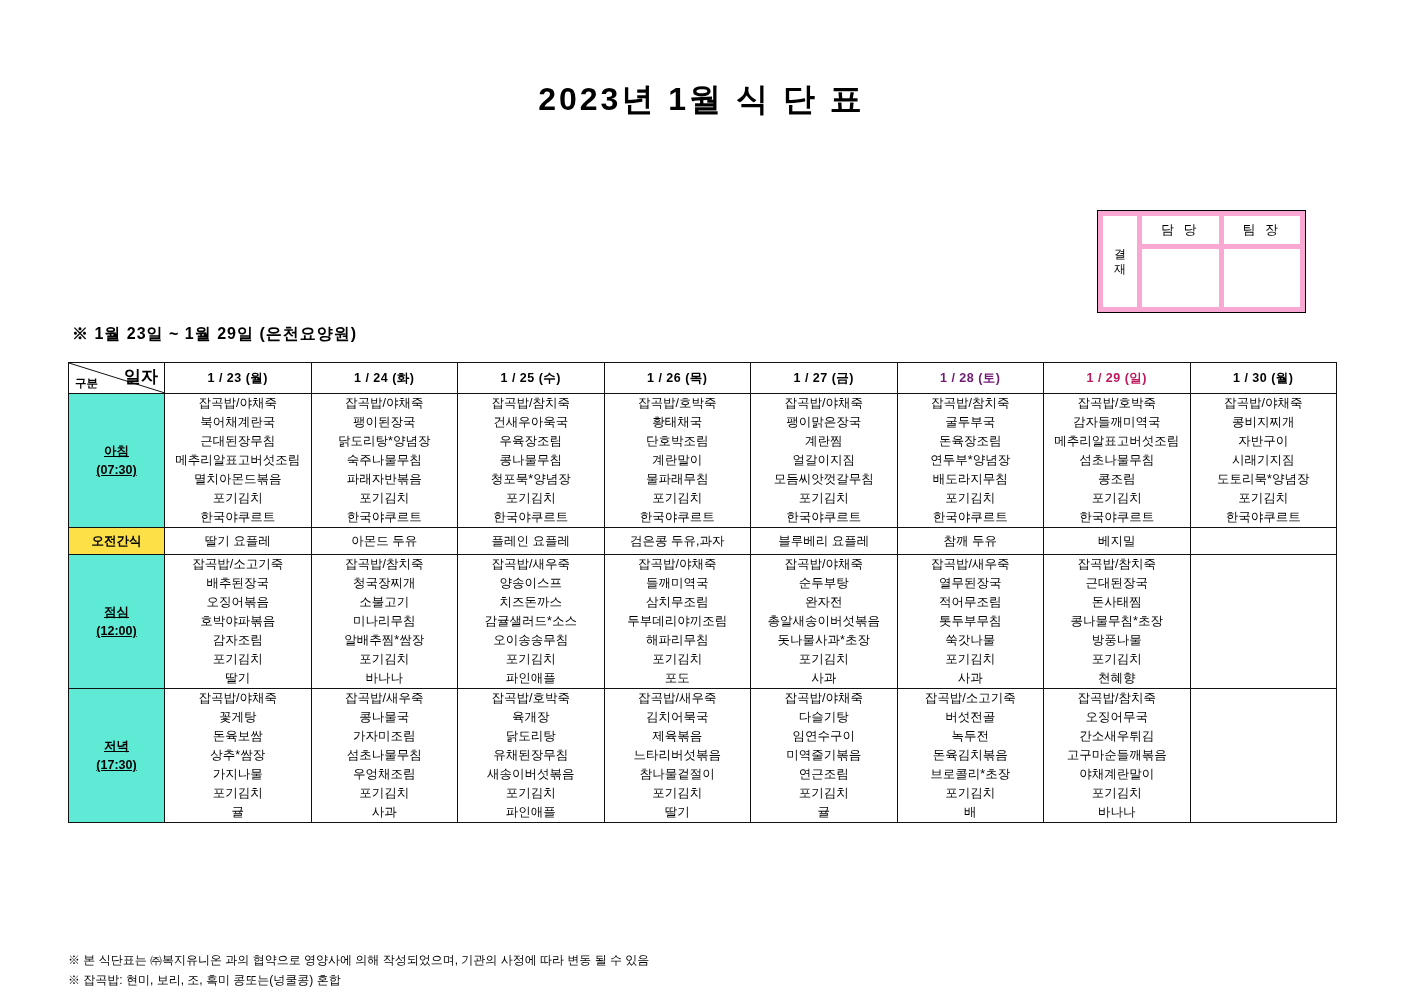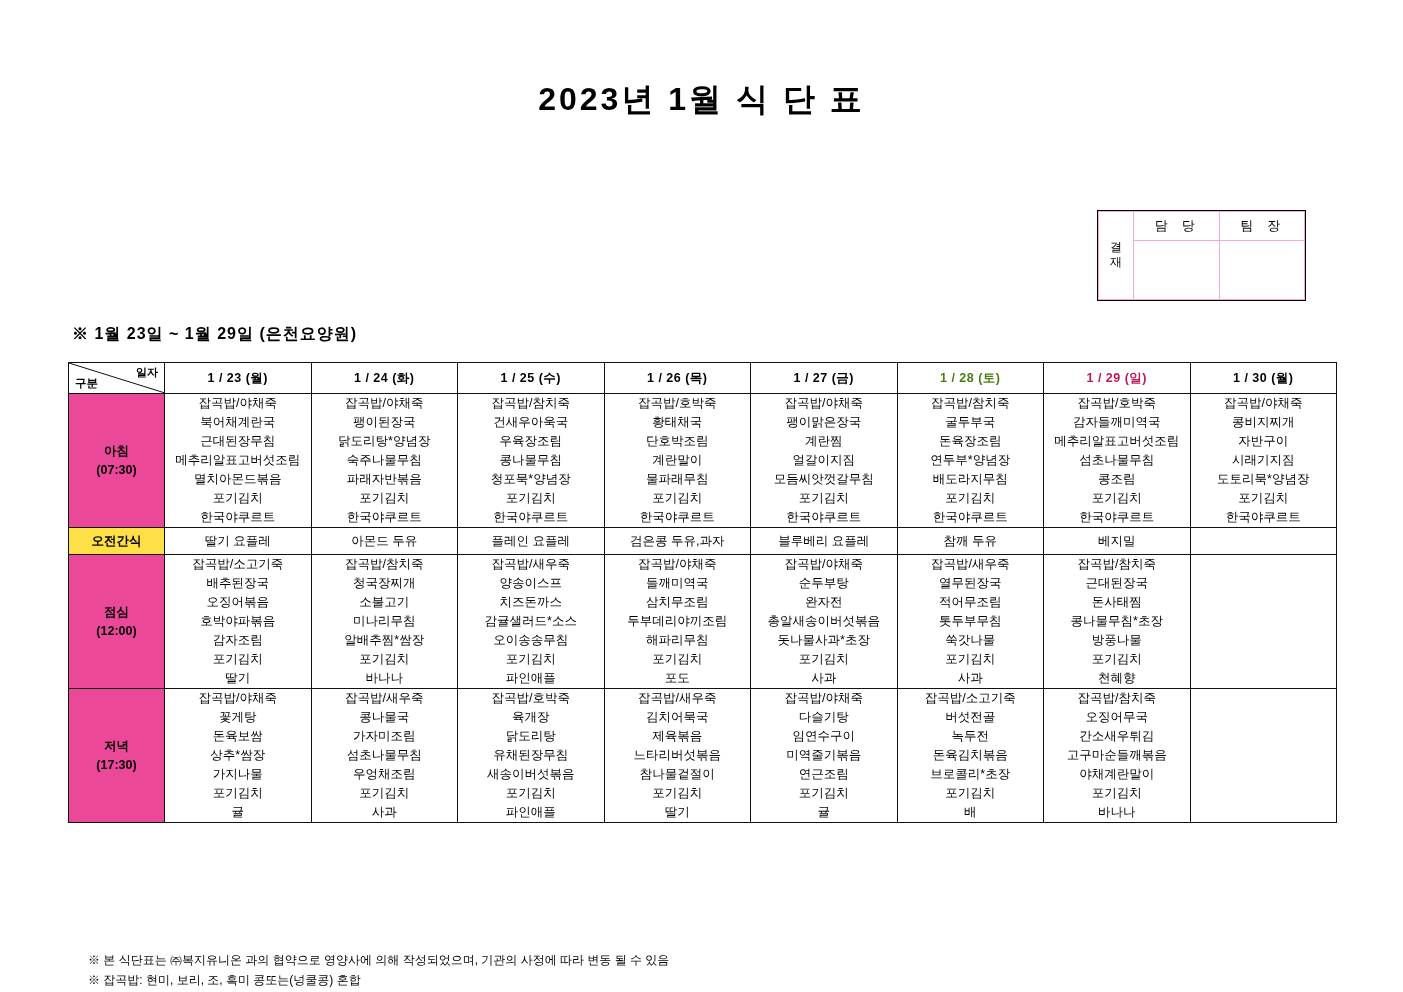--- a/index.html
+++ b/index.html
@@ -36,24 +36,23 @@
     width: 207px;
     border: 1px solid #000;
     border-collapse: collapse;
     font-size: 13px;
   }
   .approval table {
     border-collapse: collapse;
     width: 100%;
   }
   .approval td {
-    border: 1px solid #f9a8d4;
+    border: 5px solid #f9a8d4;
     text-align: center;
     vertical-align: middle;
-    font-family: Liberation Mono, monospace;
   }
   .approval .vert {
     width: 30px;
     font-size: 12px;
     line-height: 1.25;
     padding: 4px 2px;
   }
   .approval .hd {
     height: 26px;
     letter-spacing: 3px;
@@ -96,42 +95,43 @@
   .corner .diag {
     position: absolute;
     left: 0; top: 0;
     width: 100%; height: 100%;
   }
   .corner .diag svg { display: block; }
   .corner .lbl-date {
     position: absolute;
     right: 6px;
     top: 2px;
-    font-size: 11px;
+    font-size: 17px;
     font-weight: bold;
   }
   .corner .lbl-div {
     position: absolute;
     left: 6px;
     bottom: 2px;
     font-size: 11.5px;
     font-weight: bold;
   }
   .dayhead {
     height: 30px;
     font-weight: bold;
     font-size: 15px;
     letter-spacing: 0.5px;
   }
   .rowlabel {
-    background: #ec4899;
+    background: #5eead4;
     font-weight: bold;
     font-size: 13px;
     line-height: 1.45;
     width: 96px;
+    text-decoration: underline;
   }
   .snacklabel {
     background: #fde047;
     font-weight: bold;
     font-size: 13px;
     height: 26px;
   }
   .cell-list {
     padding: 6px 2px 7px 2px;
     line-height: 1.52;
@@ -142,23 +142,22 @@
   .snackcell {
     height: 26px;
     font-size: 12.5px;
   }
   .footnotes {
     position: absolute;
     left: 68px;
     top: 872px;
     font-size: 12px;
     line-height: 1.7;
-    margin-left: 20px;
-  }
-  .sat { color: #4d7c0f; }
+  }
+  .sat { color: #701a75; }
   .sun { color: #be185d; }
 </style>
 </head>
 <body>
 
 <div class="page">
 
   <div class="doc-title">2023년 1월 식 단 표</div>
 
   <div class="approval">

